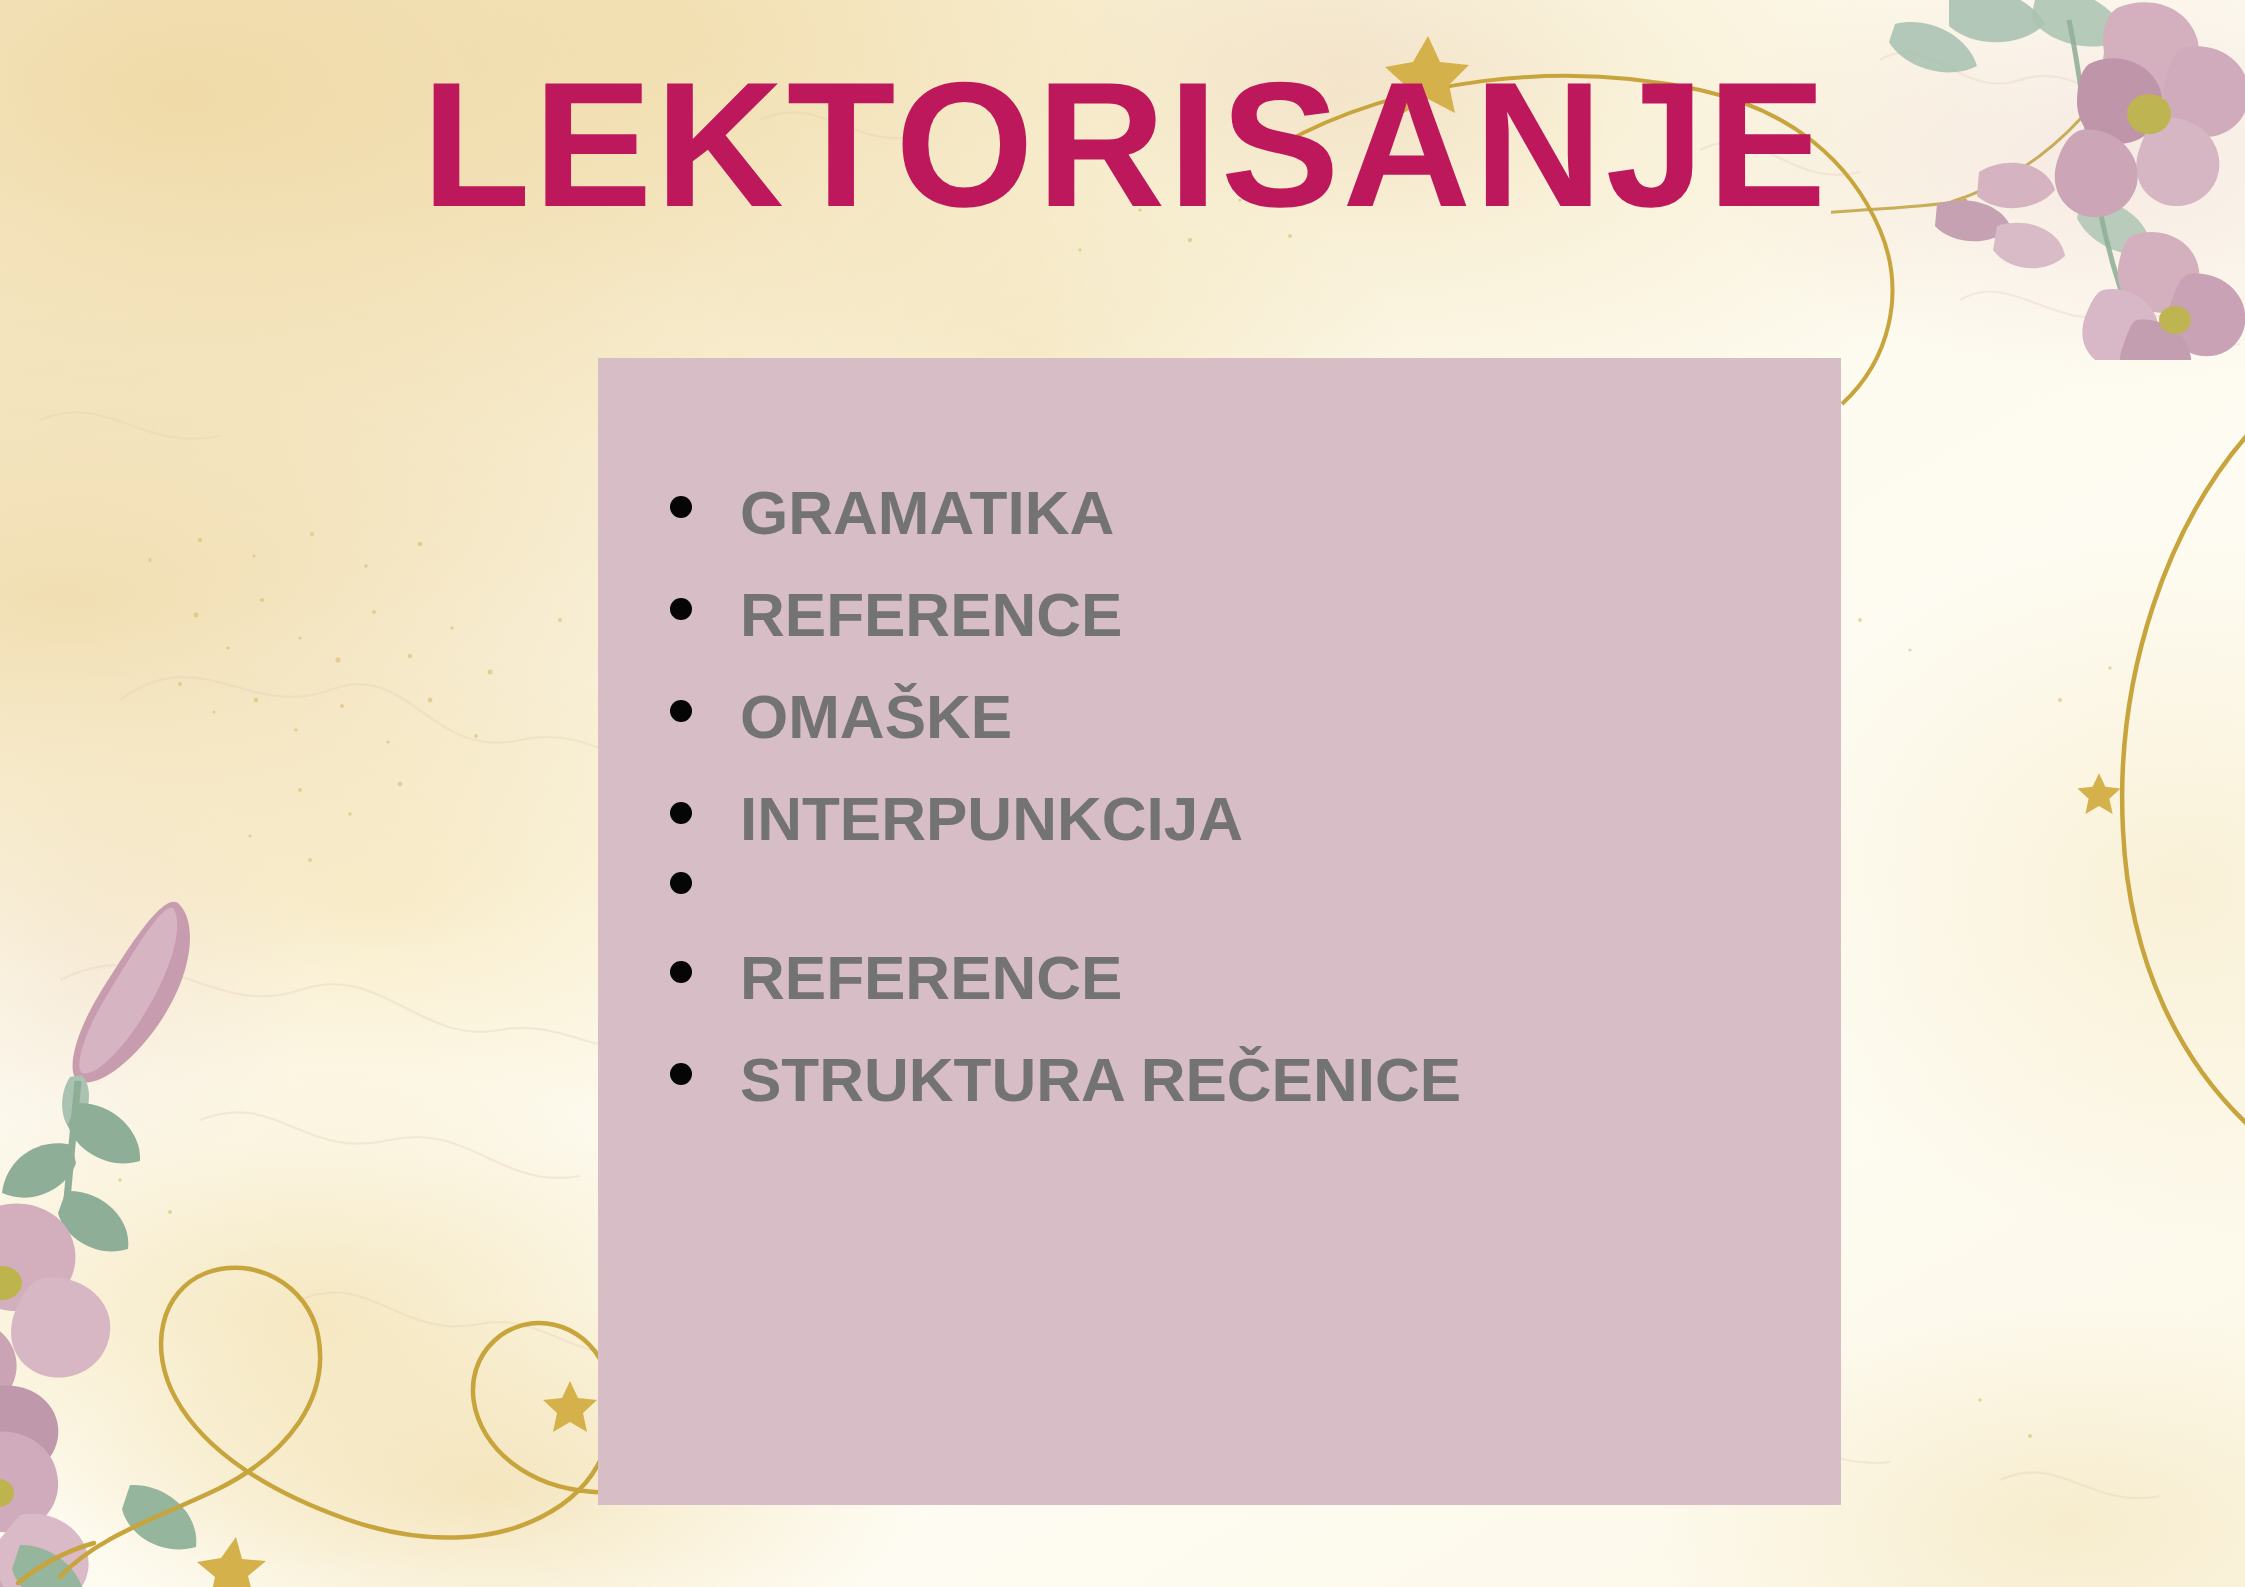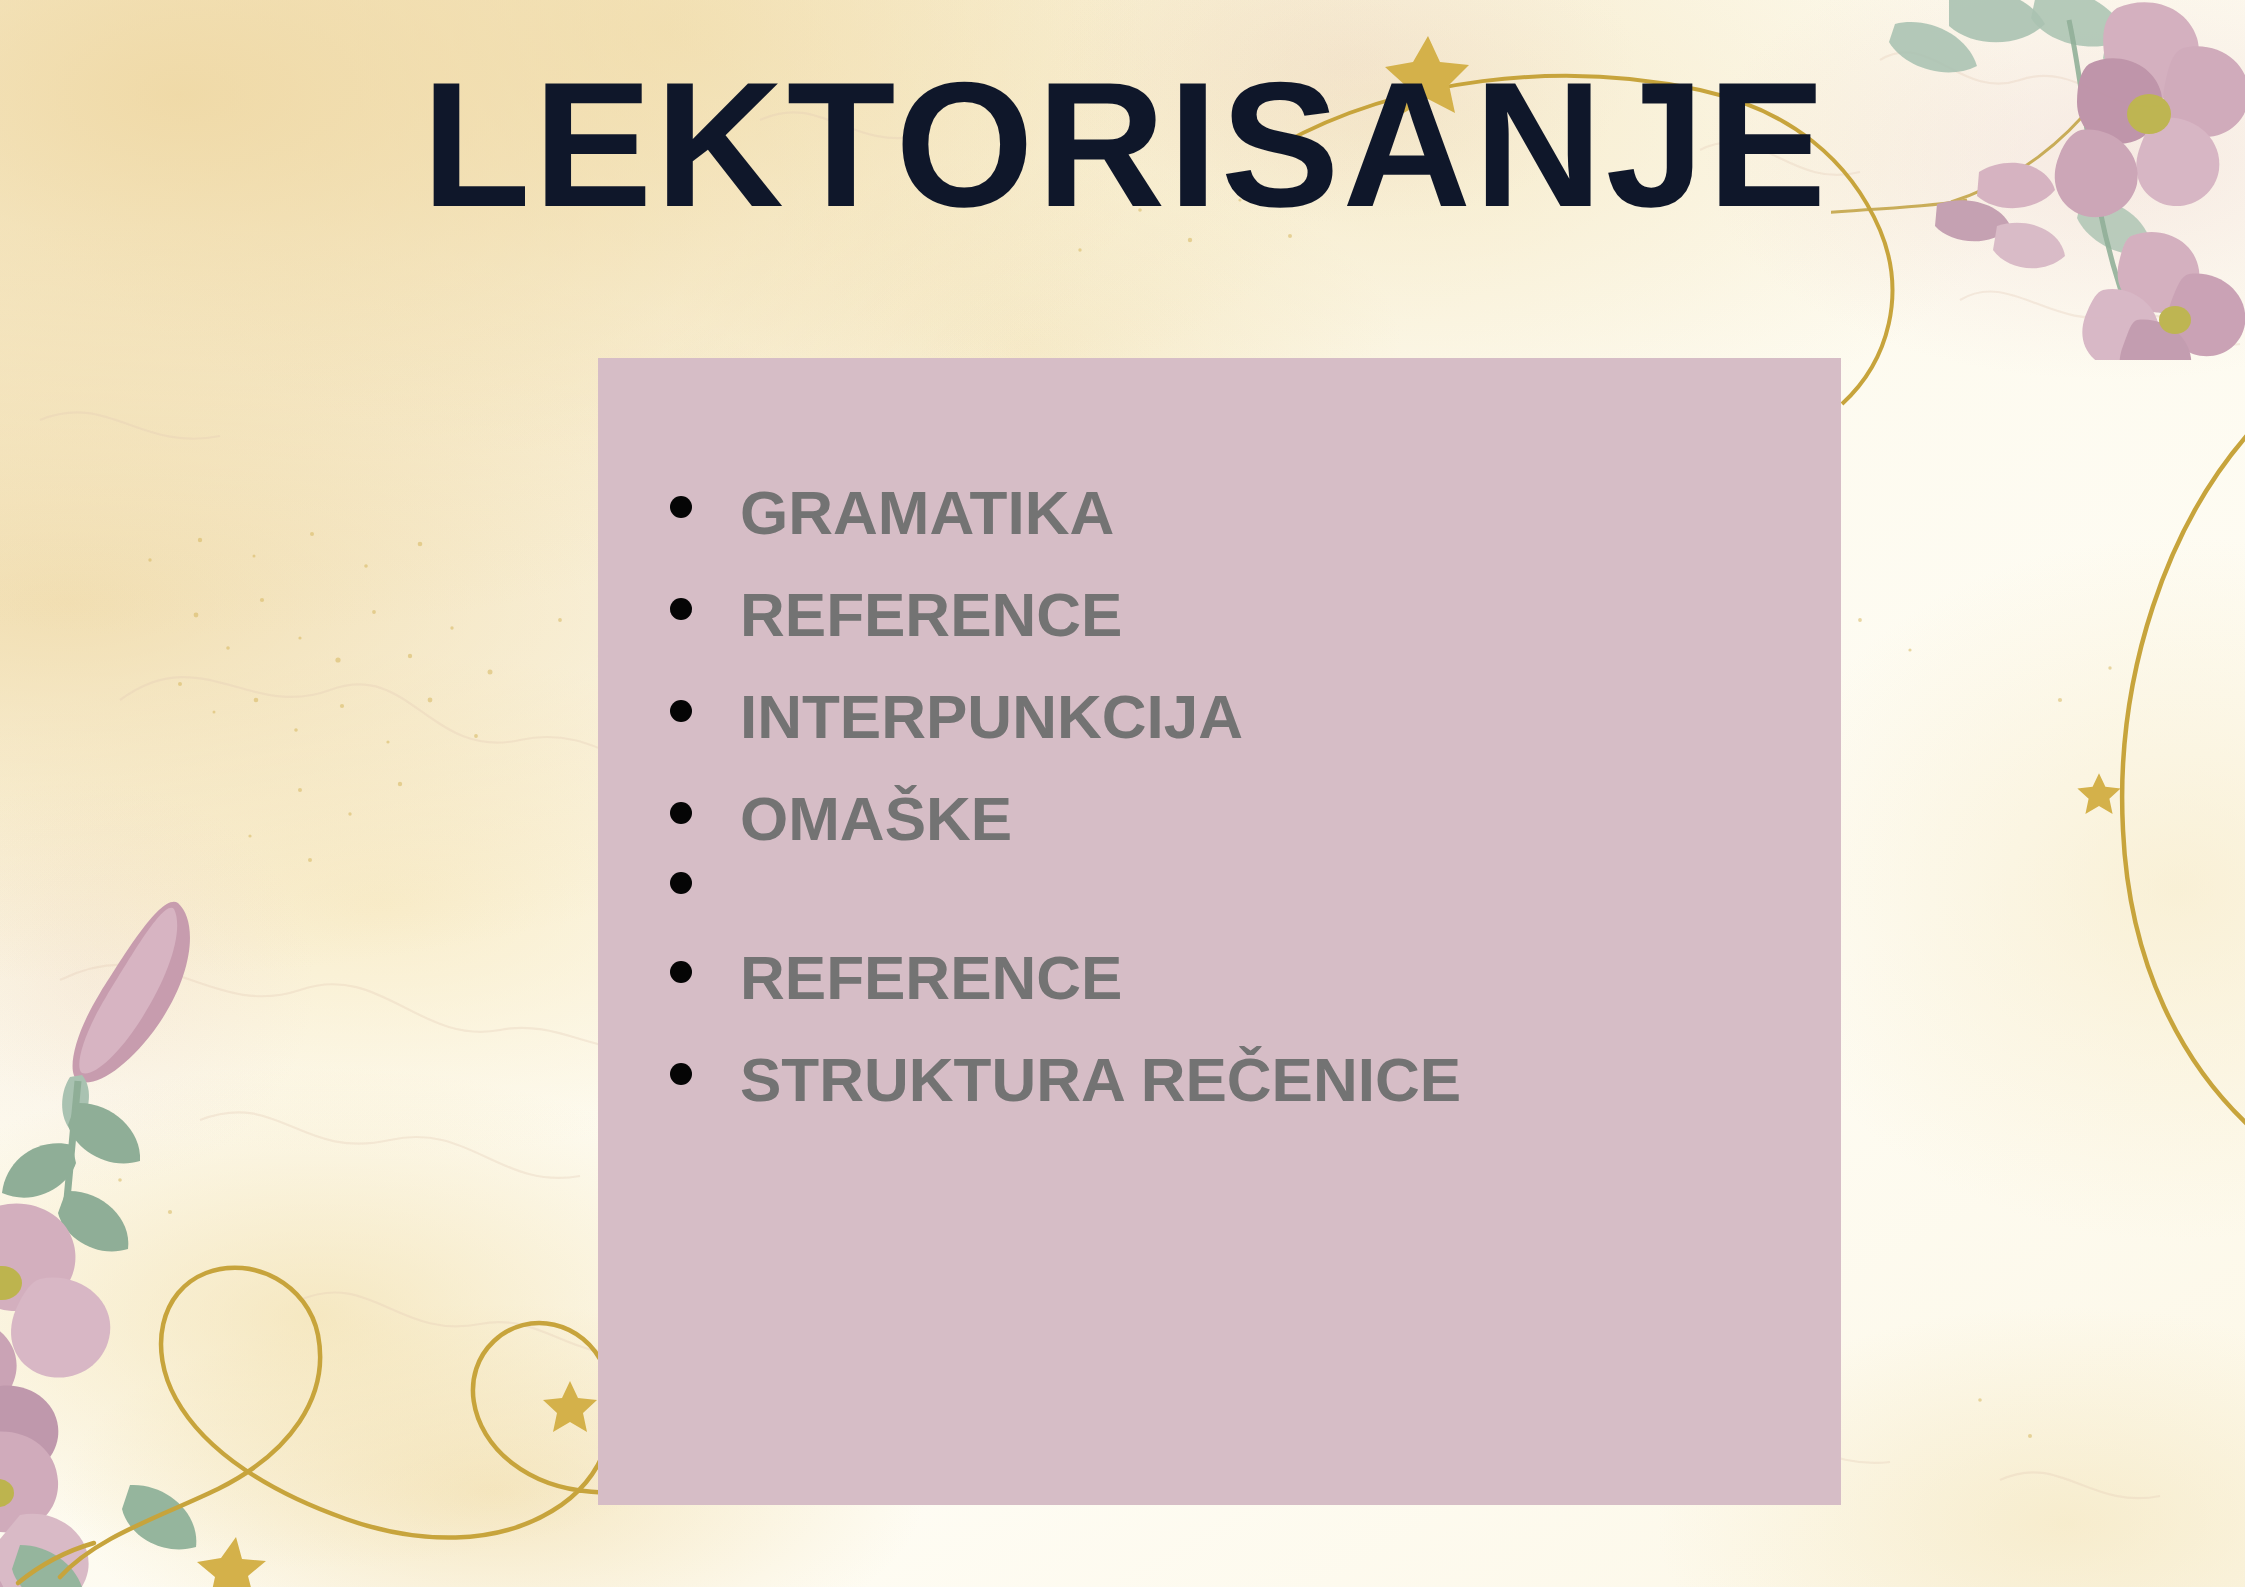--- a/index.html
+++ b/index.html
@@ -52,21 +52,21 @@
   .title {
     position: absolute;
     left: 0; right: 0;
     top: 52px;
     text-align: center;
     font-family: "Liberation Sans", sans-serif;
     font-weight: 700;
     font-size: 178px;
     letter-spacing: 3px;
     line-height: 1.05;
-    color: #0f172a;
+    color: #be185d;
     white-space: nowrap;
     padding-left: 6px;
     text-rendering: geometricPrecision;
   }
 
   
   .panel {
     position: absolute;
     left: 598px;
     top: 358px;
@@ -317,28 +317,28 @@
       <li class="bullet-item">
         <span class="bullet-dot"></span>
         <span>GRAMATIKA</span>
       </li>
       <li class="bullet-item">
         <span class="bullet-dot"></span>
         <span>REFERENCE</span>
       </li>
       <li class="bullet-item">
         <span class="bullet-dot"></span>
+        <span>OMAŠKE</span>
+      </li>
+      <li class="bullet-item">
+        <span class="bullet-dot"></span>
         <span>INTERPUNKCIJA</span>
       </li>
       <li class="bullet-item">
         <span class="bullet-dot"></span>
-        <span>OMAŠKE</span>
-      </li>
-      <li class="bullet-item">
-        <span class="bullet-dot"></span>
       </li>
       <li class="bullet-item">
         <span class="bullet-dot"></span>
         <span>REFERENCE</span>
       </li>
       <li class="bullet-item">
         <span class="bullet-dot"></span>
         <span>STRUKTURA REČENICE</span>
       </li>
     </ul>

